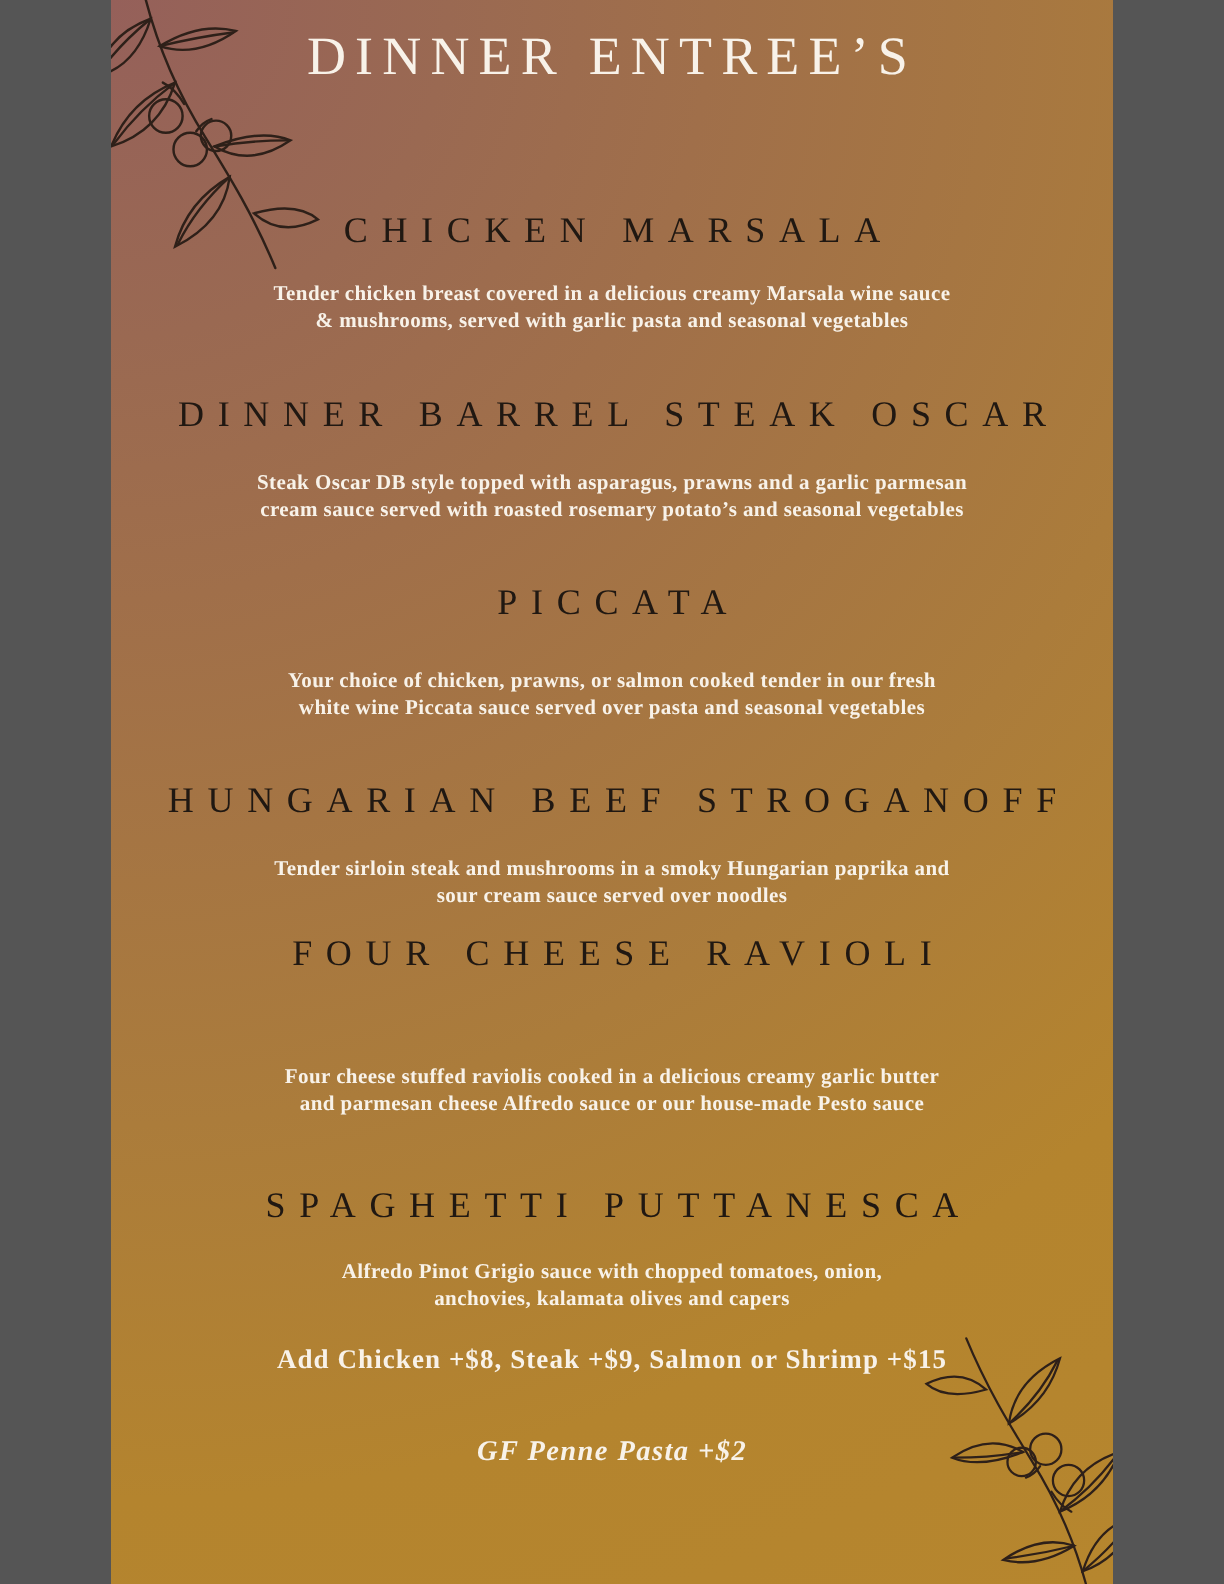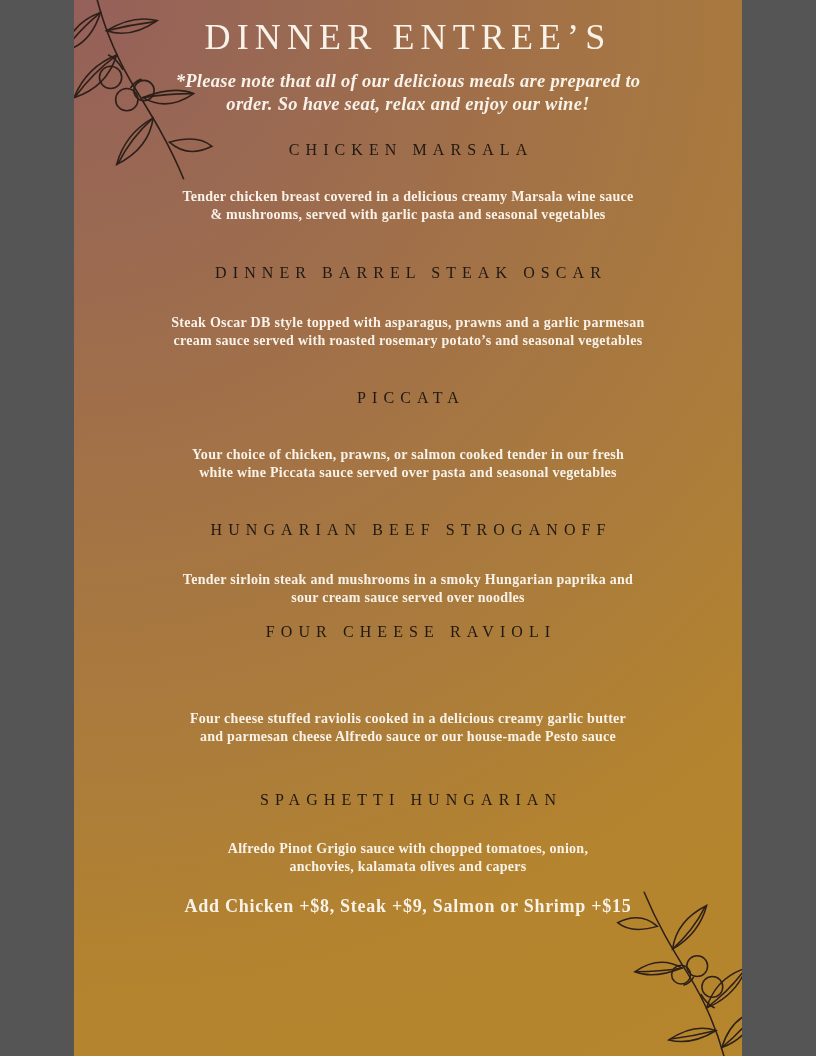--- a/index.html
+++ b/index.html
@@ -15,21 +15,21 @@
   .abs{position:absolute;left:0;right:0;text-align:center;}
   .title{
     top:16px;font-size:36px;letter-spacing:.17em;
     color:#f8f2e9;font-weight:500;
   }
   .note{
     top:70px;font-size:18.5px;font-weight:700;font-style:italic;
     color:#f8f2e9;line-height:1.22;letter-spacing:.015em;white-space:pre-line;
   }
   .item-name{
-    font-size:16px;letter-spacing:.38em;color:#201812;font-weight:500;
+    font-size:24px;letter-spacing:.38em;color:#201812;font-weight:500;
     padding-left:.38em;
     text-align:center;
   }
   .price{
     position:absolute;left:683px;width:60px;text-align:center;
     font-size:14px;font-weight:700;font-style:italic;color:#f8f2e9;
   }
   .desc{
     font-size:14px;font-weight:700;color:#f8f2e9;
     line-height:1.32;letter-spacing:.02em;white-space:pre-line;
@@ -89,22 +89,20 @@
       <path d="M56,74 Q50,64 42,60"></path>
       <circle cx="44" cy="82" r="11"></circle>
       <path d="M64,92 Q68,86 74,84"></path>
       <circle cx="60" cy="104" r="11"></circle>
       <circle cx="77" cy="95" r="10"></circle>
     </g>
   </svg>
 
   <h1 class="abs title" style="margin:0;">DINNER ENTREE’S</h1>
 
-  <div class="abs note">*Please note that all of our delicious meals are prepared to
-order. So have seat, relax and enjoy our wine!</div>
 
   <div>
     <div class="abs item-name" style="top:141px">CHICKEN MARSALA</div>
     <div class="price" style="top:140px">28</div>
     <div class="abs desc" style="top:188px">Tender chicken breast covered in a delicious creamy Marsala wine sauce
 &amp; mushrooms, served with garlic pasta and seasonal vegetables</div>
   </div>
 
   <div>
     <div class="abs item-name" style="top:264px">DINNER BARREL STEAK OSCAR</div>
@@ -128,21 +126,22 @@
   </div>
 
   <div>
     <div class="abs item-name" style="top:623px">FOUR CHEESE RAVIOLI</div>
     <div class="price" style="top:659px">22</div>
     <div class="abs desc" style="top:710px">Four cheese stuffed raviolis cooked in a delicious creamy garlic butter
 and parmesan cheese Alfredo sauce or our house-made Pesto sauce</div>
   </div>
 
   <div>
-    <div class="abs item-name" style="top:791px">SPAGHETTI HUNGARIAN</div>
+    <div class="abs item-name" style="top:791px">SPAGHETTI PUTTANESCA</div>
     <div class="price" style="top:790px">25</div>
     <div class="abs desc" style="top:840px">Alfredo Pinot Grigio sauce with chopped tomatoes, onion,
 anchovies, kalamata olives and capers</div>
     <div class="abs addon" style="top:896px">Add Chicken +$8, Steak +$9, Salmon or Shrimp +$15</div>
   </div>
 
+  <div class="abs footline" style="top:957px">GF Penne Pasta +$2</div>
 
 </div>
 
 </body></html>

